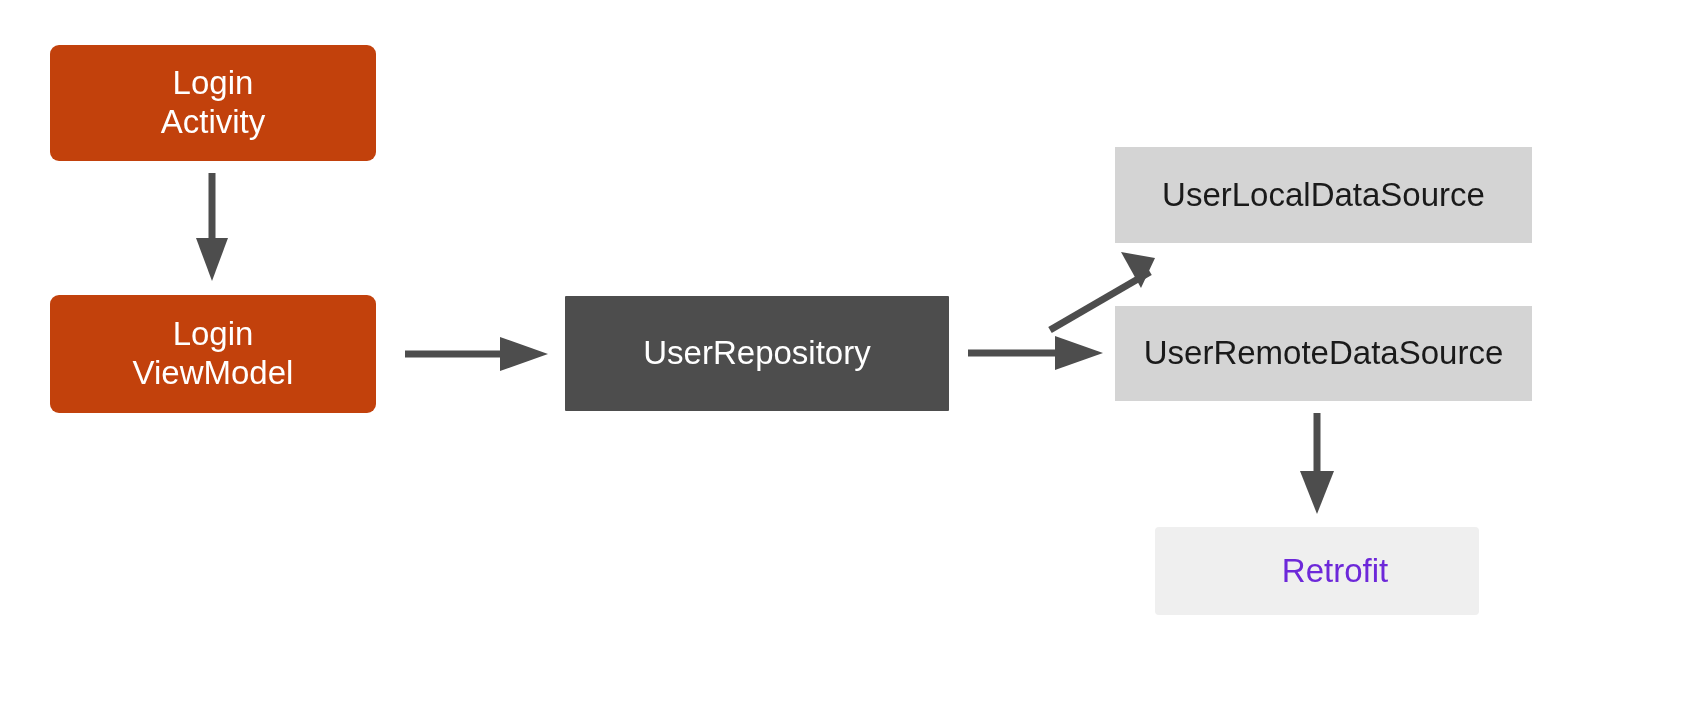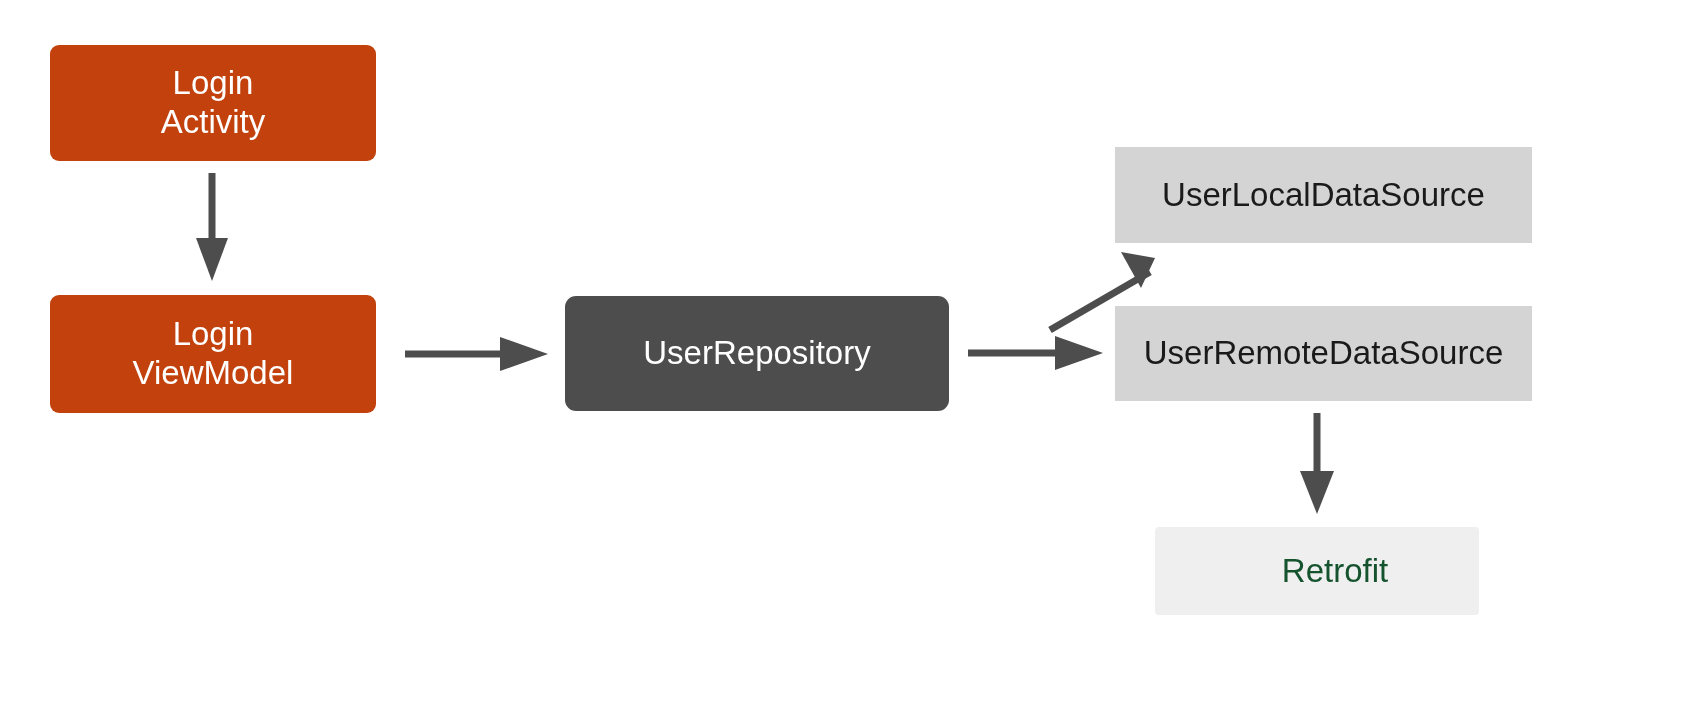--- a/index.html
+++ b/index.html
@@ -29,32 +29,32 @@
   }
   .node-green {
     background: #c2410c;
     color: #ffffff;
     border-radius: 9px;
     font-size: 33px;
   }
   .node-dark {
     background: #4D4D4D;
     color: #ffffff;
-    border-radius: 11px;
+    border-radius: 1px;
     font-size: 33px;
   }
   .node-gray {
     background: #D4D4D4;
     color: #1a1a1a;
     border-radius: 0;
     font-size: 33px;
   }
   .node-lightgray {
     background: #EFEFEF;
-    color: #14532d;
+    color: #6d28d9;
     border-radius: 4px;
     font-size: 33px;
     padding-left: 36px;
   }
   #node-login-activity   { left: 50px;  top: 45px;  width: 326px; height: 116px; }
   #node-login-viewmodel  { left: 50px;  top: 295px; width: 326px; height: 118px; }
   #node-user-repository  { left: 565px; top: 296px; width: 384px; height: 115px; }
   #node-user-local-ds    { left: 1115px; top: 147px; width: 417px; height: 96px; }
   #node-user-remote-ds   { left: 1115px; top: 306px; width: 417px; height: 95px; }
   #node-retrofit         { left: 1155px; top: 527px; width: 324px; height: 88px; }

